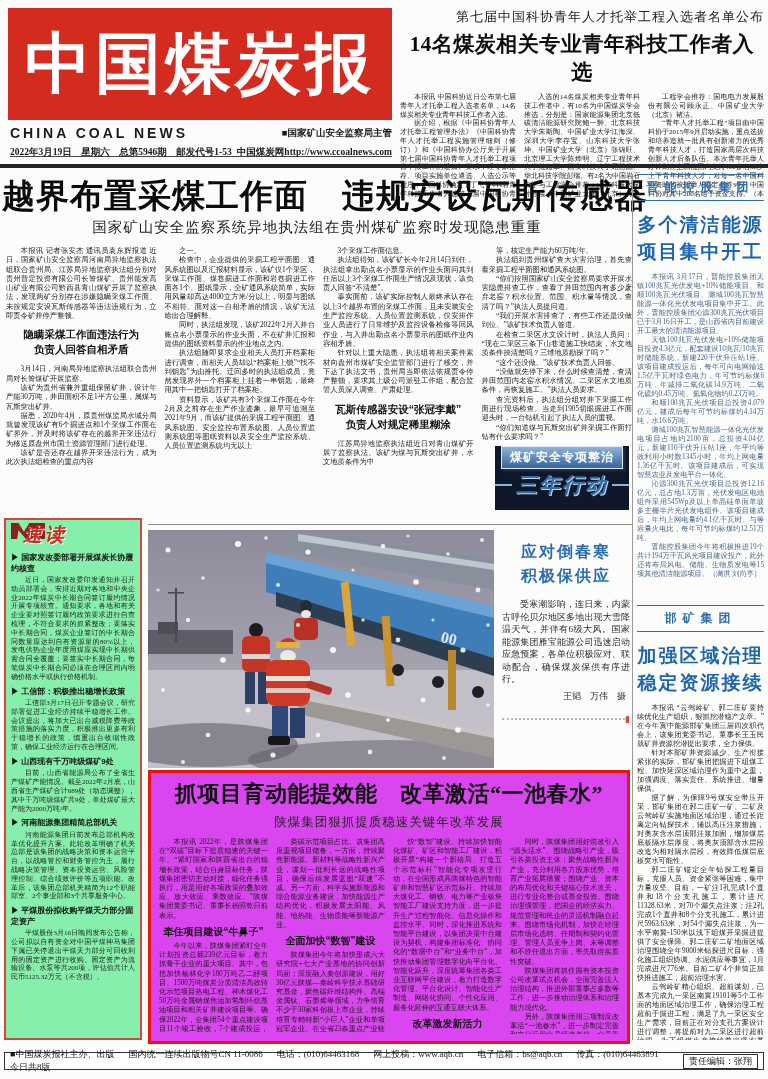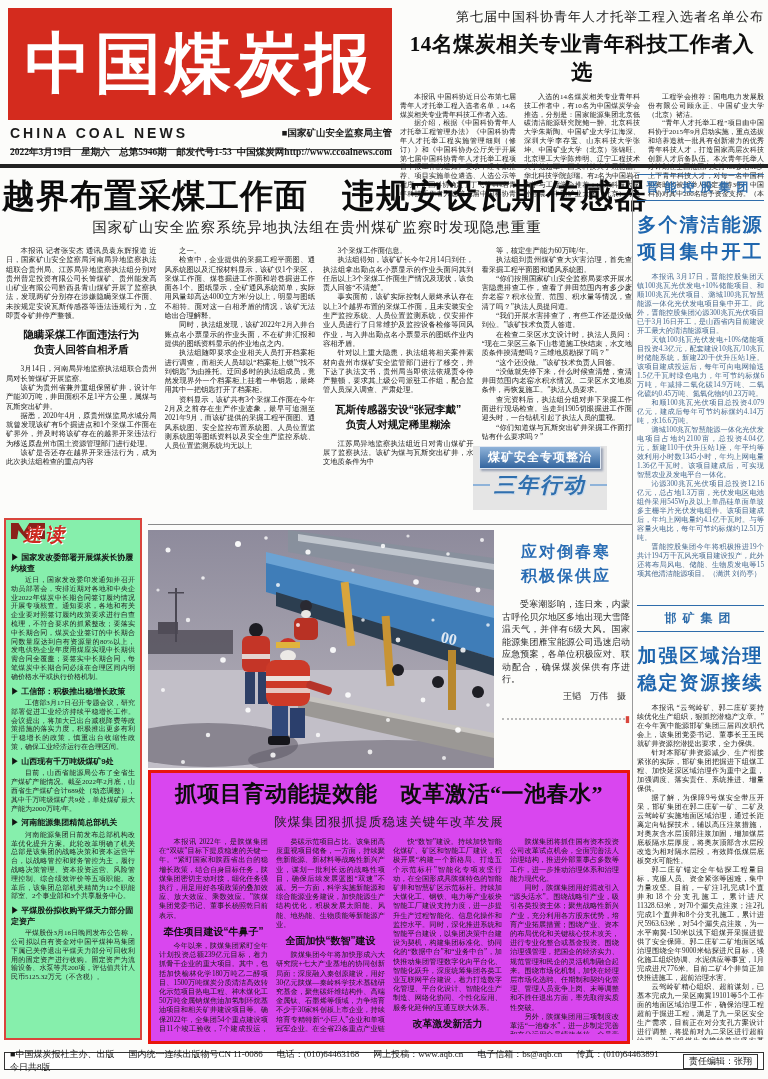--- a/index.html
+++ b/index.html
@@ -3,42 +3,42 @@
 <meta charset="utf-8">
 <style>
   html,body{margin:0;padding:0;}
   body{width:768px;height:1079px;position:relative;background:#fcfcfa;color:#1a1a1a;
        font-family:"Liberation Serif","DejaVu Serif",serif;overflow:hidden;}
   .abs{position:absolute;}
   p{margin:0;text-indent:2em;text-align:justify;}
   
   #mast-red{left:8px;top:8px;width:384px;height:112px;background:#d42b1e;display:flex;align-items:center;justify-content:center;}
   #mast-title{color:#fff;font-size:66px;font-weight:900;letter-spacing:4px;font-family:"DejaVu Serif",serif;white-space:nowrap;}
-  #mast-row1{left:10px;top:124px;width:382px;height:18px;display:flex;justify-content:space-between;align-items:center;border-bottom:1px solid #444;padding-bottom:7px;}
+  #mast-row1{left:10px;top:124px;width:382px;height:18px;display:flex;justify-content:space-between;align-items:center;border-bottom:1px solid #444;padding-bottom:14px;}
   #mast-en{font-family:"Liberation Sans",sans-serif;font-weight:bold;font-size:14px;letter-spacing:3px;}
   #mast-sup{font-size:9.5px;font-weight:bold;}
   #mast-row2{left:10px;top:146px;width:382px;display:flex;justify-content:space-between;font-size:9.5px;font-weight:bold;}
   
   #top-art{left:400px;top:8px;width:364px;height:152px;}
   #top-kicker{text-align:right;font-size:13px;letter-spacing:1px;color:#222;}
   #top-headline{text-align:center;font-size:21px;font-weight:900;margin:4px 0 7px;letter-spacing:.5px;color:#0d0d0d;}
   #top-cols{display:flex;gap:8px;height:104px;overflow:hidden;}
   #top-cols .col{flex:1;font-size:7px;line-height:8.8px;overflow:hidden;}
   
   #bar{left:0;top:164px;width:768px;height:4px;background:#232323;}
   
   #main-hl{left:2px;top:174px;width:630px;text-align:center;font-family:"Liberation Sans",sans-serif;font-weight:900;font-size:33px;letter-spacing:1px;color:#0c0c0c;white-space:nowrap;}
   #main-sub{left:2px;top:218px;width:630px;text-align:center;font-size:14.5px;color:#1d1d1d;letter-spacing:1px;}
   #main-cols{left:6px;top:246px;width:626px;height:272px;display:flex;gap:8px;}
   .mcol{flex:1;font-size:7.3px;line-height:9.3px;overflow:hidden;}
   .art-subhead{font-family:"Liberation Sans",sans-serif;font-weight:bold;font-size:10.5px;line-height:15px;text-align:center;margin:7px 0;color:#111;}
   #rule-under-main{left:148px;top:524px;width:484px;height:1px;background:#8a8a8a;}
   #vrule{left:632px;top:174px;width:1px;height:866px;background:#9a9a9a;}
   
-  #badge{left:473px;top:446px;width:134px;height:64px;background:#e5e5e5;text-align:center;}
+  #badge{left:495px;top:446px;width:134px;height:64px;background:#0f172a;text-align:center;}
   .badge-banner{display:inline-block;background:linear-gradient(180deg,#8fb3d9,#33659f);color:#fff;font-family:"Liberation Sans",sans-serif;font-weight:bold;font-size:12px;letter-spacing:1px;padding:2px 8px;border:1px solid #dfe7f1;box-shadow:2px 2px 2px rgba(60,80,120,.45);}
   .badge-script-row{display:flex;align-items:center;justify-content:center;margin-top:2px;}
   .badge-dash{height:2px;width:22px;background:#8fb3d9;}
   .badge-script{color:#2f6fae;font-size:21px;font-weight:900;font-style:italic;letter-spacing:2px;padding:0 4px;text-shadow:1px 1px 0 #c9d9ea;white-space:nowrap;}
   
   #quickread{left:4px;top:518px;width:138px;height:522px;border:2px solid #d9453c;background:#86efac;overflow:hidden;padding:2px 5px;box-sizing:border-box;}
   #qr-logo{position:relative;height:26px;}
   #qr-m{position:absolute;left:0;top:1px;width:34px;height:16px;background:#8b211a;clip-path:polygon(0 100%,0 0,22% 0,38% 55%,54% 0,100% 0,100% 100%,82% 100%,82% 35%,62% 100%,44% 100%,22% 45%,18% 100%);}
   #qr-word{position:absolute;left:12px;top:0;color:#cf2a21;font-size:19px;font-weight:900;font-style:italic;letter-spacing:3px;text-shadow:1px 1px 0 #fff;}
   .qr-item{margin-top:5px;}
@@ -371,22 +371,22 @@
     </div>
     <div class="bcol">
       <div>
           <p>快“数智”建设。持续加快智能化煤矿、矿区和智能工厂建设，积极开展“构建一个新格局、打造五个示范标杆”智能化专项攻坚行动，在全国形成具陕煤特色的智能矿井和智慧矿区示范标杆。持续加大煤化工、钢铁、电力等产业板块智能工厂建设支持力度，进一步提升生产过程智能化、信息化操作和监控水平。同时，深化推进系统和智能平台建设，以集团决策中台建设为契机，构建集团标准化、协同化的“数据中台”和“业务中台”，加快推动集团管理数字化向平台化、智能化跃升，深度统筹集团各类工业互联网平台建设，着力打造数字化管理、平台化设计、智能化生产制造、网络化协同、个性化应用、服务化延伸的互通互联大体系。</p>
         </div>
       <div class="bot-subhead">改革激发新活力</div>
 
     </div>
     <div class="bcol">
       <div>
+          <p>同时，陕煤集团用好混改引入“源头活水”。围绕战略引产业，吸引各类投资主体；聚焦战略性新兴产业，充分利用各方股东优势，培育产业拓展措置；围绕产业、资本的布局优化和关键核心技术攻关，进行专业化整合或基金投资。围绕治理强管理，把国企的经济实力、规范管理和民企的灵活机制融合起来。围绕市场化机制，加快在经理层市场化选聘、任期制和契约化管理、管理人员竞争上岗、末等调整和不胜任退出方面，率先取得实质性突破。</p>
           <p>陕煤集团将抓住国有资本投资公司改革试点机会，全面完善法人治理结构，推进外部董事占多数等工作，进一步推动治理体系和治理能力现代化。</p>
-          <p>同时，陕煤集团用好混改引入“源头活水”。围绕战略引产业，吸引各类投资主体；聚焦战略性新兴产业，充分利用各方股东优势，培育产业拓展措置；围绕产业、资本的布局优化和关键核心技术攻关，进行专业化整合或基金投资。围绕治理强管理，把国企的经济实力、规范管理和民企的灵活机制融合起来。围绕市场化机制，加快在经理层市场化选聘、任期制和契约化管理、管理人员竞争上岗、末等调整和不胜任退出方面，率先取得实质性突破。</p>
           <p>另外，陕煤集团用三项制度改革活“一池春水”，进一步制定完善和充分运用全员绩效考核、全员竞争上岗、定编定员等制度安排，建立以岗位价值为依据的薪酬体系，全面推行差异化薪酬，重点向关键岗位、一线岗位以及紧缺的高层次、高技能人才倾斜。（梅方义 汪琳）</p>
         </div>
     </div>
   </div>
 </div>
 
 <div id="footer" class="abs">
   <span><span class="footer-item">■中国煤炭报社主办、出版</span><span class="footer-item">国内统一连续出版物号CN 11-0086</span><span class="footer-item">电话：(010)64463168</span><span class="footer-item">网上投稿：www.aqb.cn</span><span class="footer-item">电子信箱：bs@aqb.cn</span><span class="footer-item">传真：(010)64463891</span><span class="footer-item">今日共8版</span></span>
   <span id="footer-editor">责任编辑：张翔</span>
 </div>

